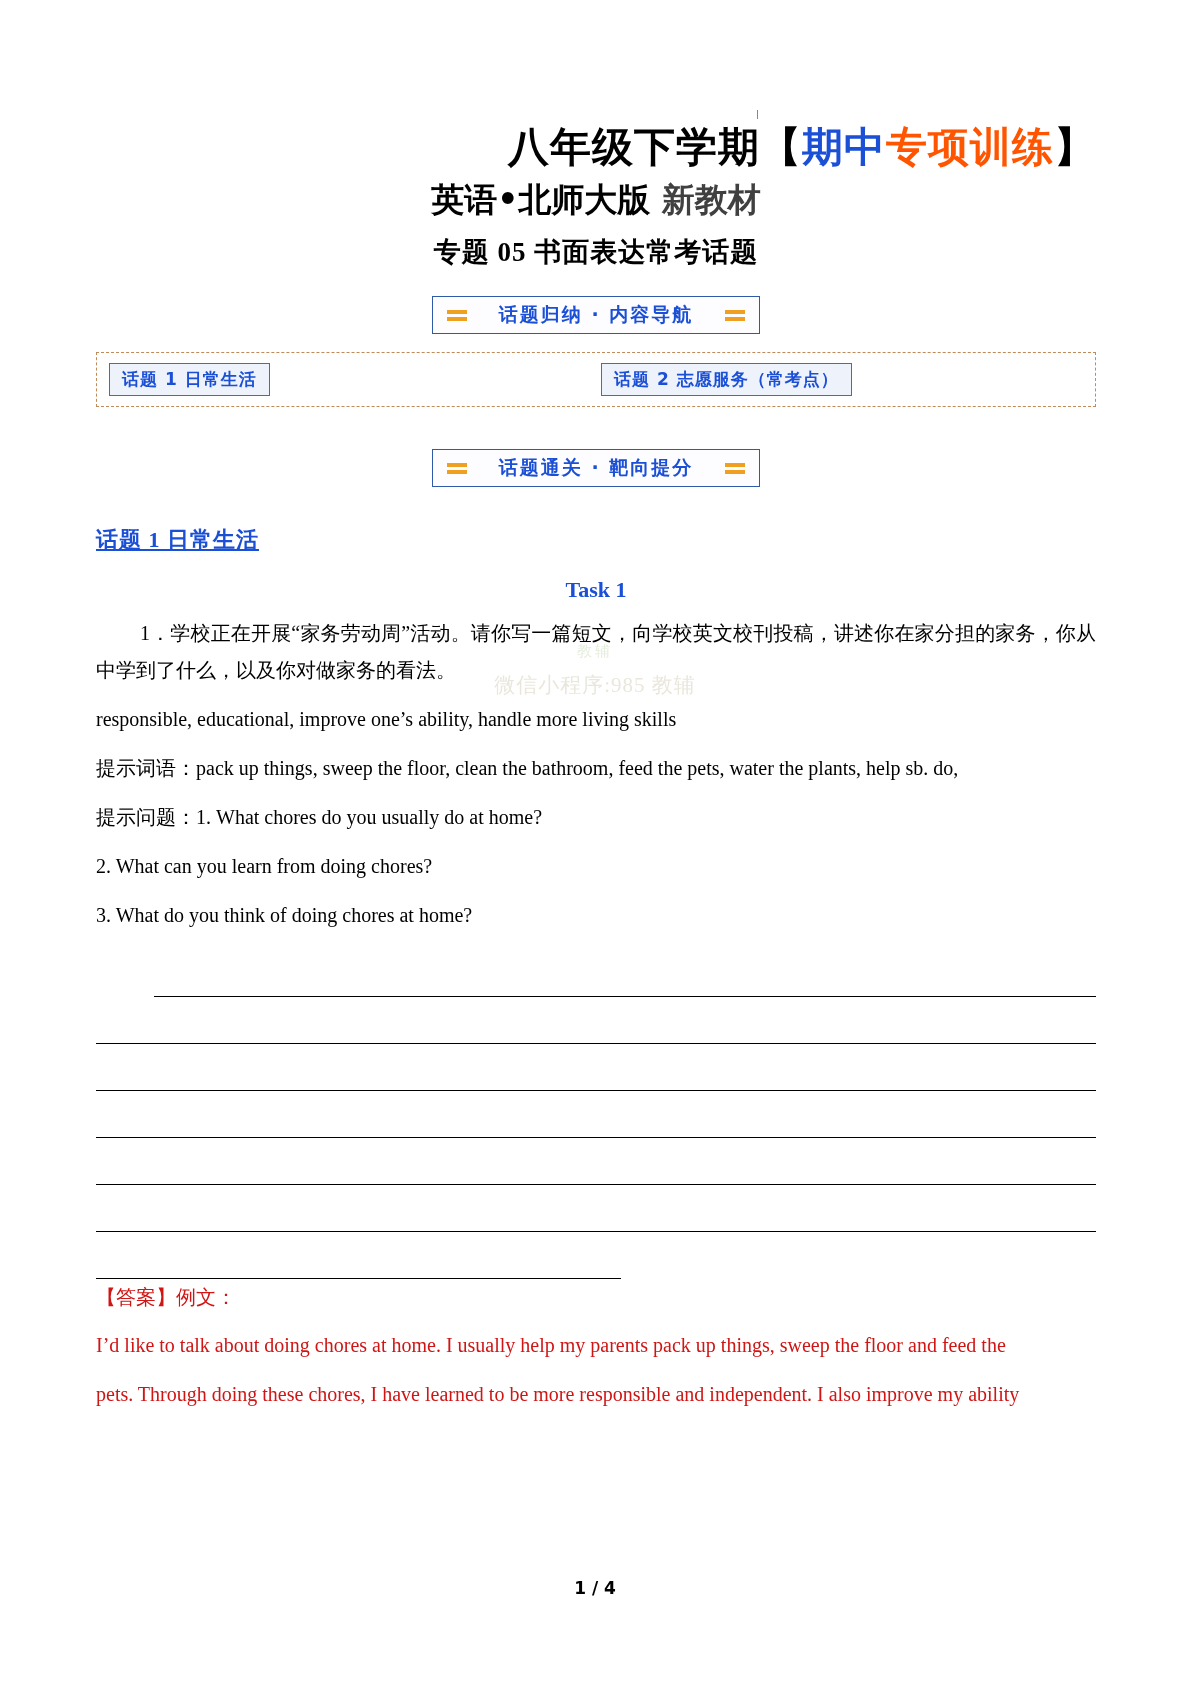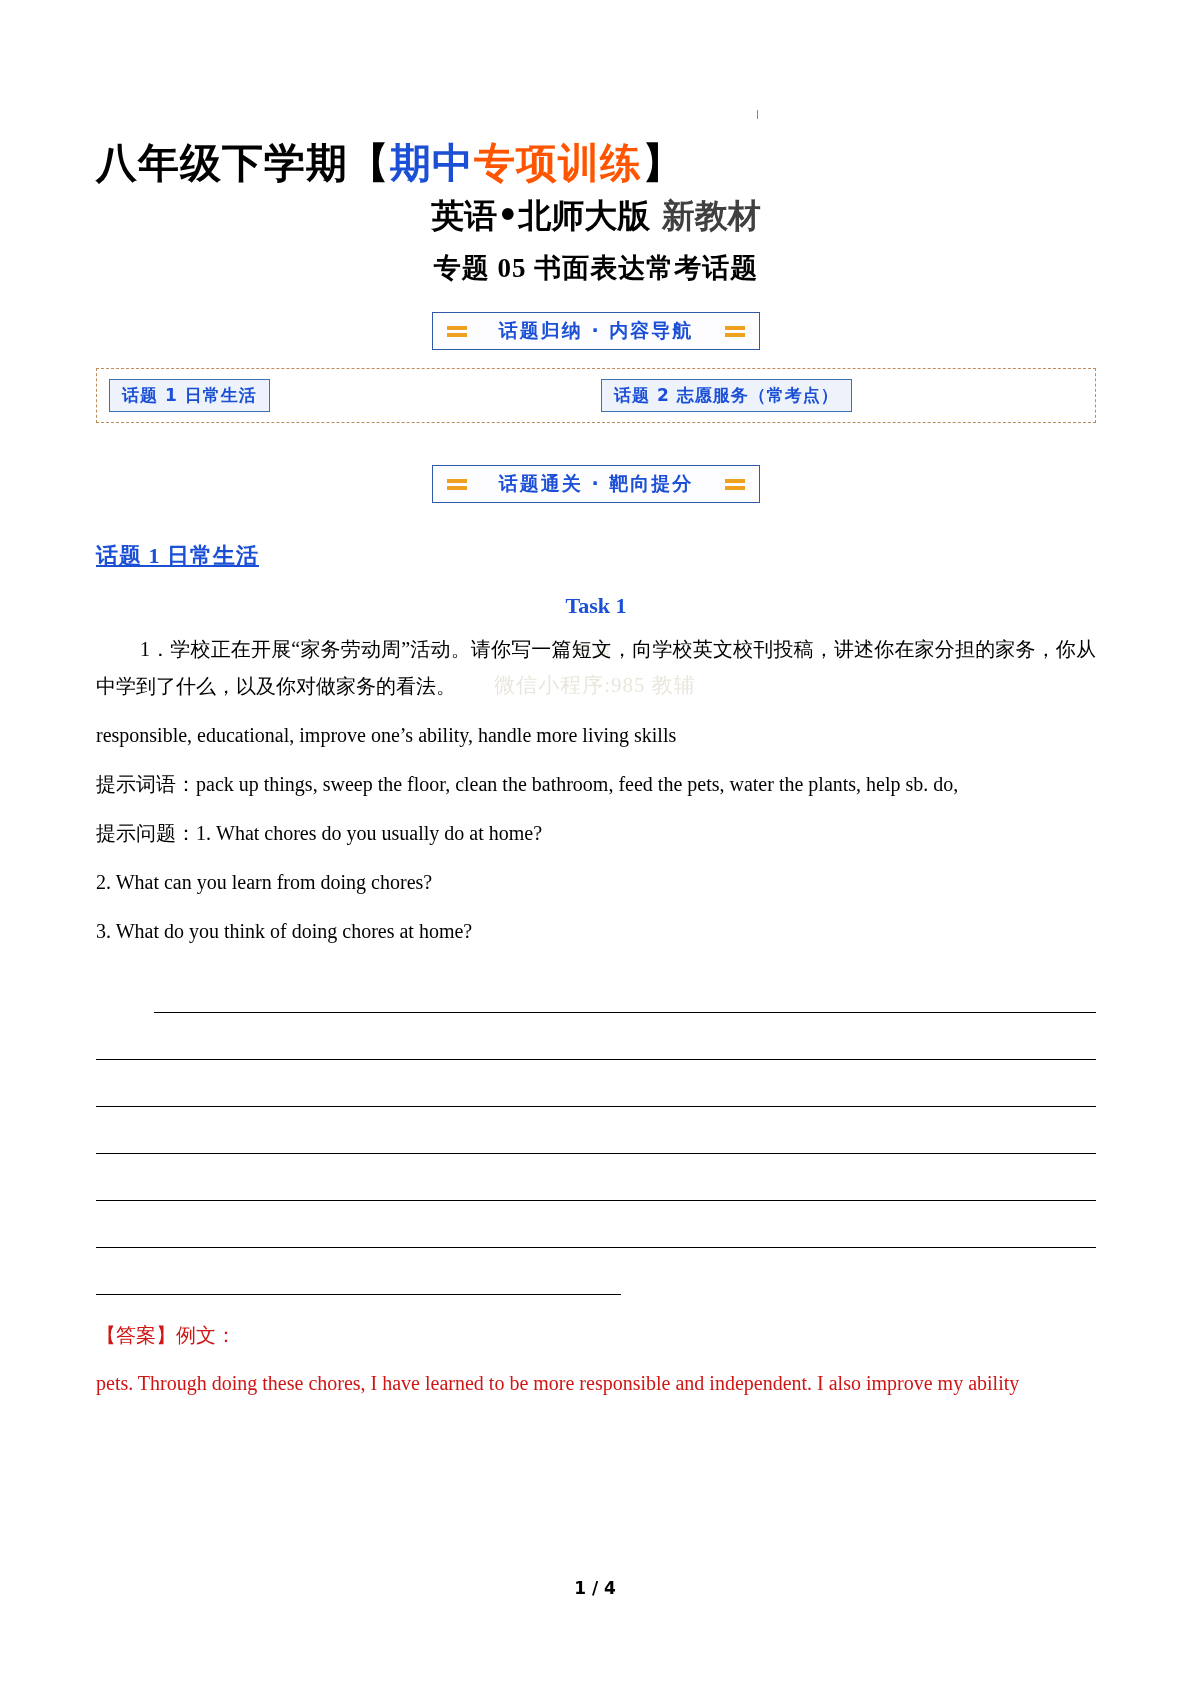--- a/index.html
+++ b/index.html
@@ -24,27 +24,27 @@
   }
   .content {
     position: absolute;
     left: 96px;
     top: 110px;
     width: 1000px;
   }
 
   
   .title-main {
-    text-align: left;
+    text-align: right;
     font-family: "DejaVu Sans", sans-serif;
     font-weight: bold;
     font-size: 41px;
     letter-spacing: 1px;
     line-height: 1.25;
-    margin-top: 28px;
+    margin-top: 12px;
   }
   .title-main .blue { color: #1a4fd6; }
   .title-main .orange { color: #ff5500; }
   .title-sub {
     text-align: center;
     font-family: "DejaVu Sans", sans-serif;
     font-weight: bold;
     font-size: 33px;
     line-height: 1.3;
     margin-top: 6px;
@@ -153,21 +153,20 @@
   .line {
     height: 46px;
     border-bottom: 1.6px solid #000;
   }
   .line.first { margin-left: 58px; }
   .line.last { width: 525px; }
 
   .answer-label {
     font-size: 20px;
     color: #d01515;
-    margin-top: 22px;
     line-height: 1.85;
   }
   .answer-text {
     font-size: 20px;
     color: #d01515;
     line-height: 1.95;
     margin-top: 10px;
     text-align: justify;
   }
 
@@ -310,19 +309,20 @@
       <div class="line first"></div>
       <div class="line"></div>
       <div class="line"></div>
       <div class="line"></div>
       <div class="line"></div>
       <div class="line"></div>
       <div class="line last"></div>
     </div>
 
     <div class="answer-label">【答案】例文：</div>
+    <div class="answer-text">I’d like to talk about doing chores at home. I usually help my parents pack up things, sweep the floor and feed the</div>
     <div class="answer-text">pets. Through doing these chores, I have learned to be more responsible and independent. I also improve my ability</div>
 
   </div>
 
   <div class="footer">1 / 4</div>
 
 </div>
 
 </body></html>

